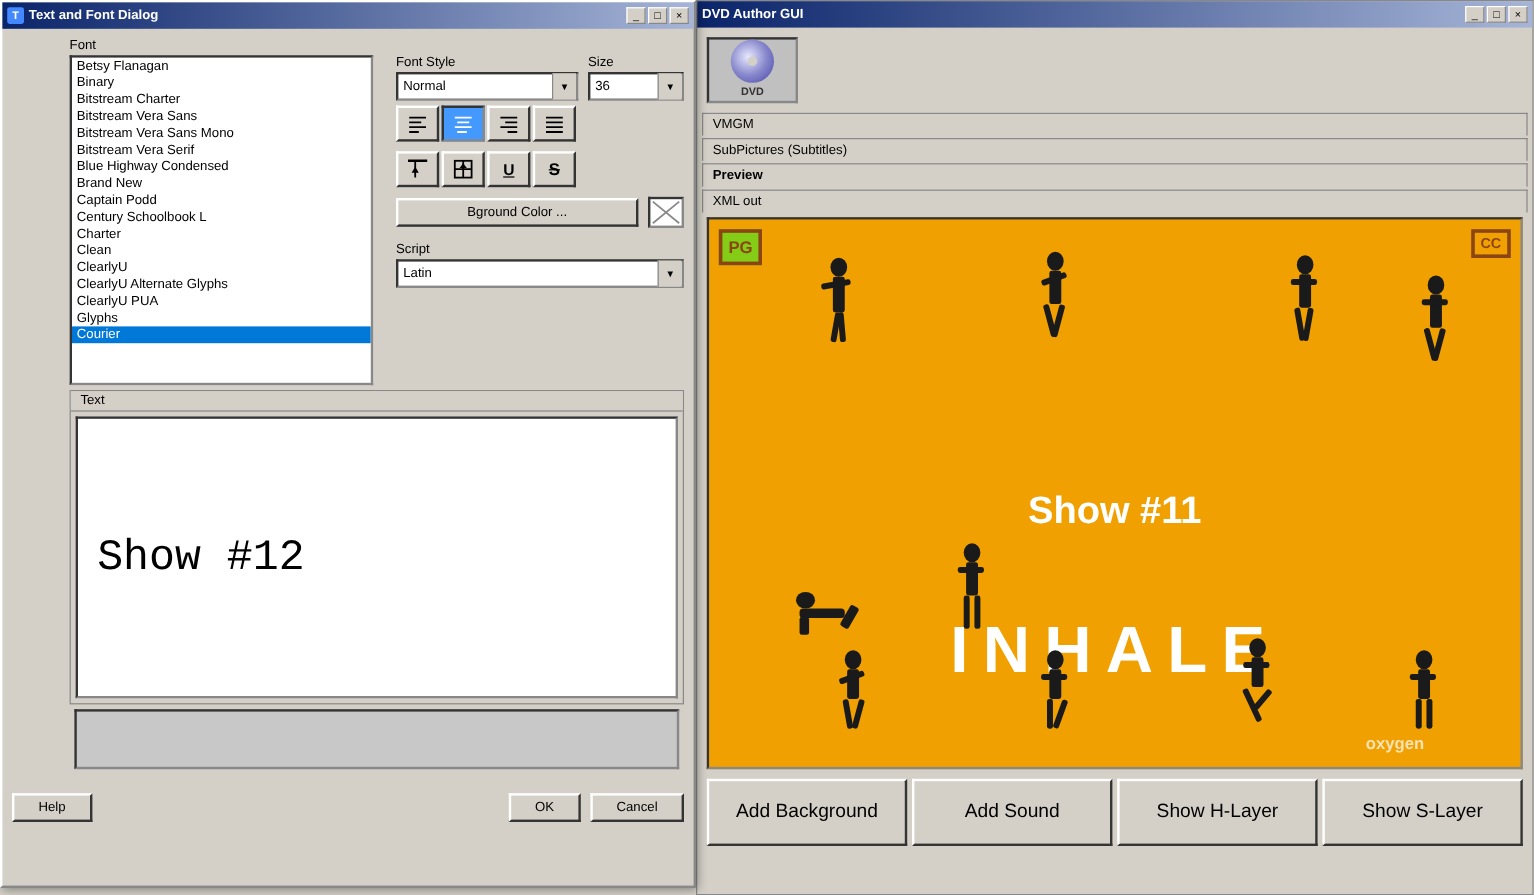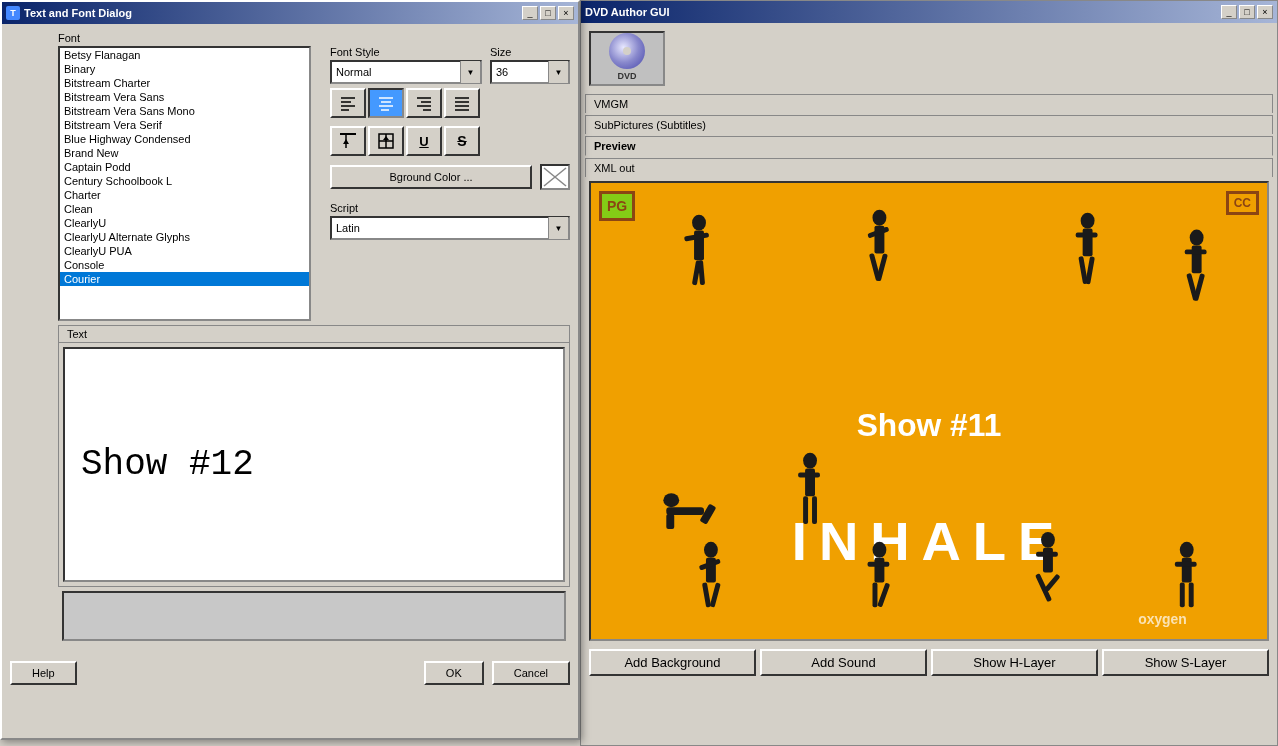--- a/index.html
+++ b/index.html
@@ -171,26 +171,26 @@
 
     
     .bottom-buttons {
       display: flex;
       padding: 4px 8px;
       gap: 4px;
     }
 
     .bottom-btn {
       flex: 1;
-      padding: 4px 8px;
+      padding: 17px 8px;
       background: #d4d0c8;
       border: 2px outset #fff;
       border-right-color: #888;
       border-bottom-color: #888;
-      font-size: 13px;
+      font-size: 16px;
       cursor: pointer;
     }
 
     
     .dialog {
       position: absolute;
       top: 0;
       left: 0;
       width: 580px;
       height: 740px;
@@ -604,21 +604,21 @@
           <div class="font-list-item">Bitstream Vera Serif</div>
           <div class="font-list-item">Blue Highway Condensed</div>
           <div class="font-list-item">Brand New</div>
           <div class="font-list-item">Captain Podd</div>
           <div class="font-list-item">Century Schoolbook L</div>
           <div class="font-list-item">Charter</div>
           <div class="font-list-item">Clean</div>
           <div class="font-list-item">ClearlyU</div>
           <div class="font-list-item">ClearlyU Alternate Glyphs</div>
           <div class="font-list-item">ClearlyU PUA</div>
-          <div class="font-list-item">Console</div>
+          <div class="font-list-item">Glyphs</div>
           <div class="font-list-item selected">Courier</div>
         </div>
       </div>
 
       <div style="display:flex;flex-direction:column;gap:4px;min-width:240px;">
         <div style="display:flex;gap:8px;">
 
           <div class="style-section">
             <div class="section-label">Font Style</div>
             <div class="dropdown-wrapper">

